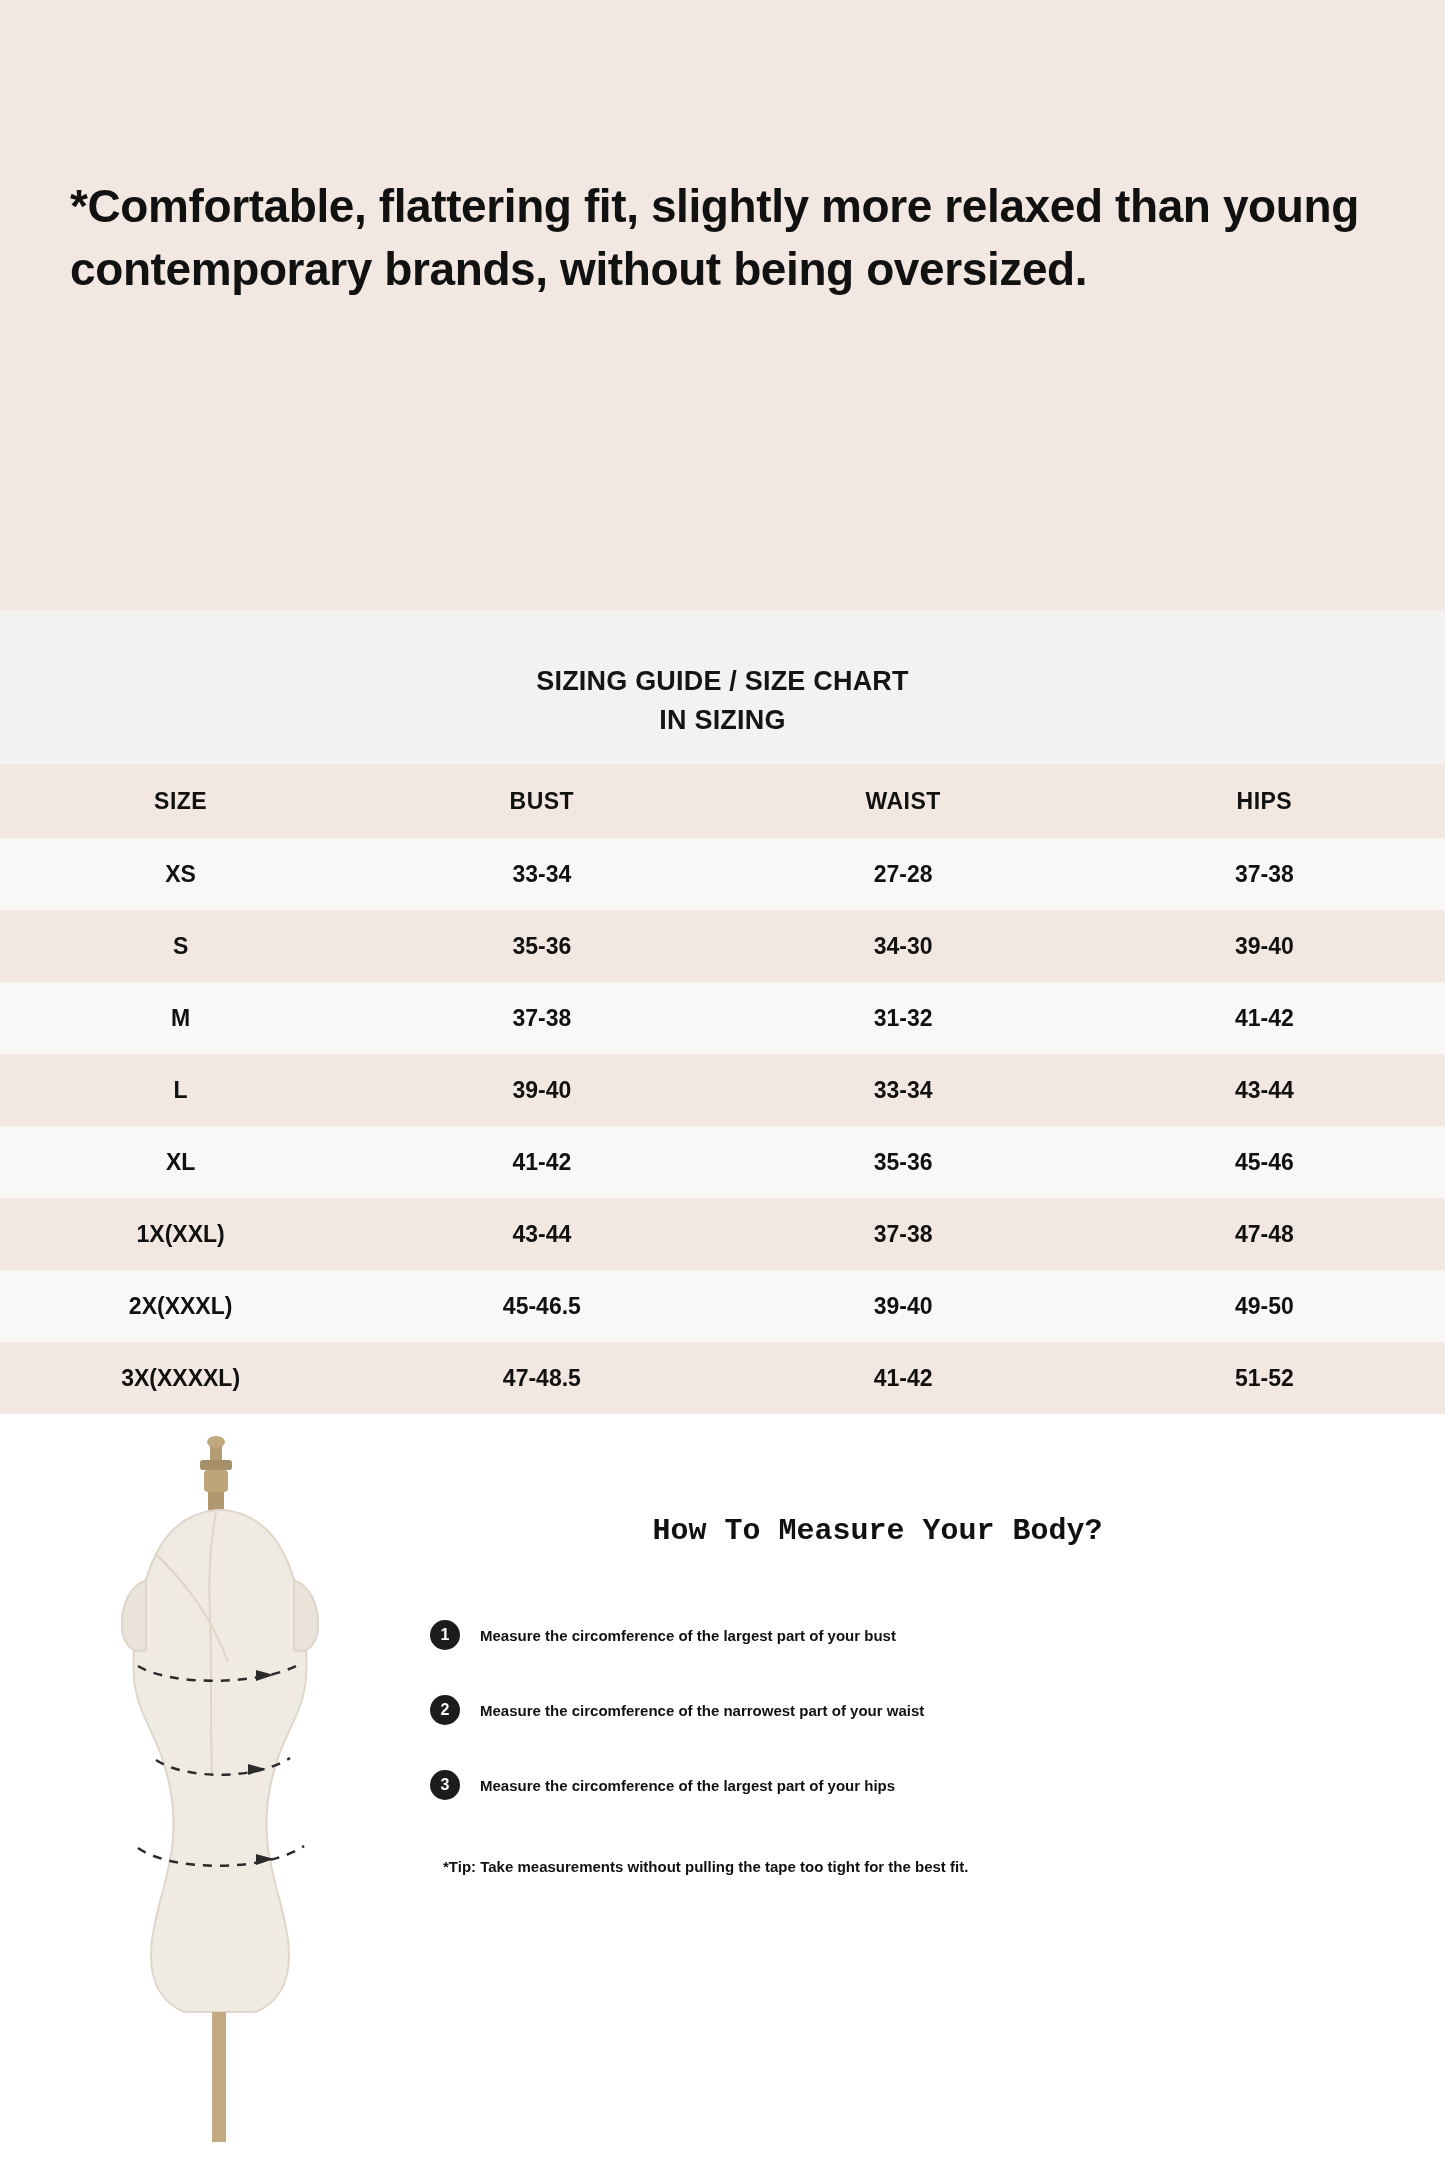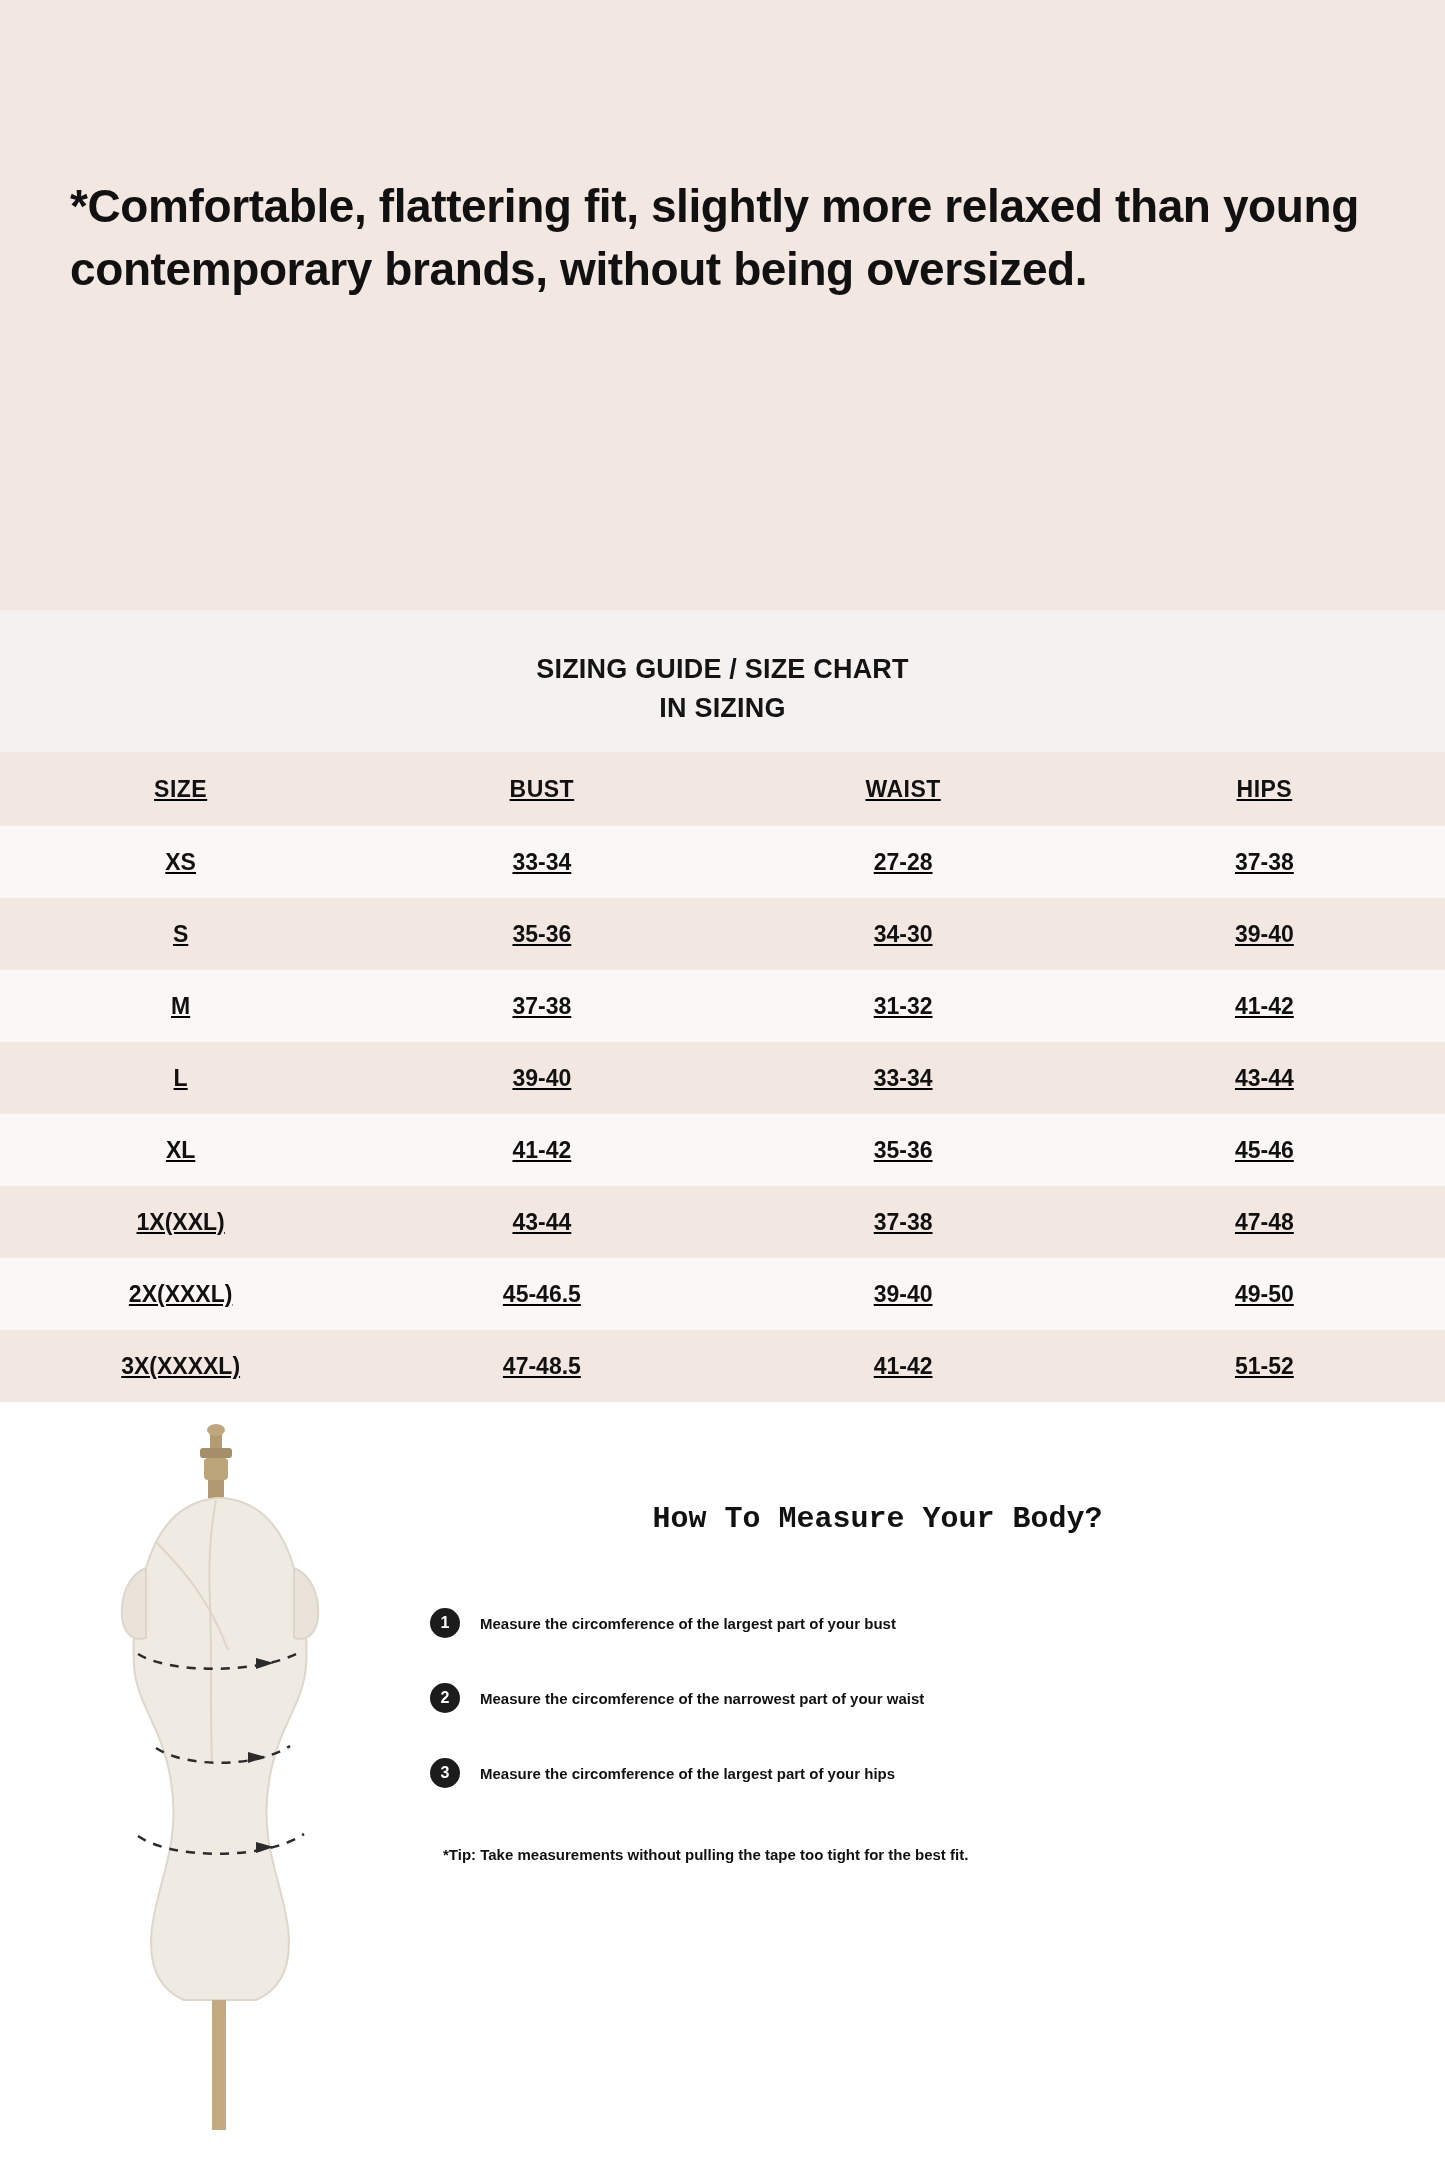--- a/index.html
+++ b/index.html
@@ -33,36 +33,35 @@
     font-weight: bold;
     color: #111111;
     letter-spacing: -0.4px;
     max-width: 1290px;
   }
 
   
   .chart-head {
     background: #f4f2f0;
     text-align: center;
-    padding: 40px 0 24px 0;
+    padding: 52px 0 24px 0;
   }
   .chart-title {
     font-size: 27px;
     font-weight: bold;
     color: #141414;
     letter-spacing: 0.2px;
     line-height: 1.45;
   }
 
   
   table.size-table {
     width: 100%;
     border-collapse: collapse;
     table-layout: fixed;
-    text-decoration: underline;
   }
   table.size-table th,
   table.size-table td {
     text-align: center;
     font-size: 23px;
     font-weight: bold;
     color: #111111;
     height: 72px;
     padding: 0;
   }

